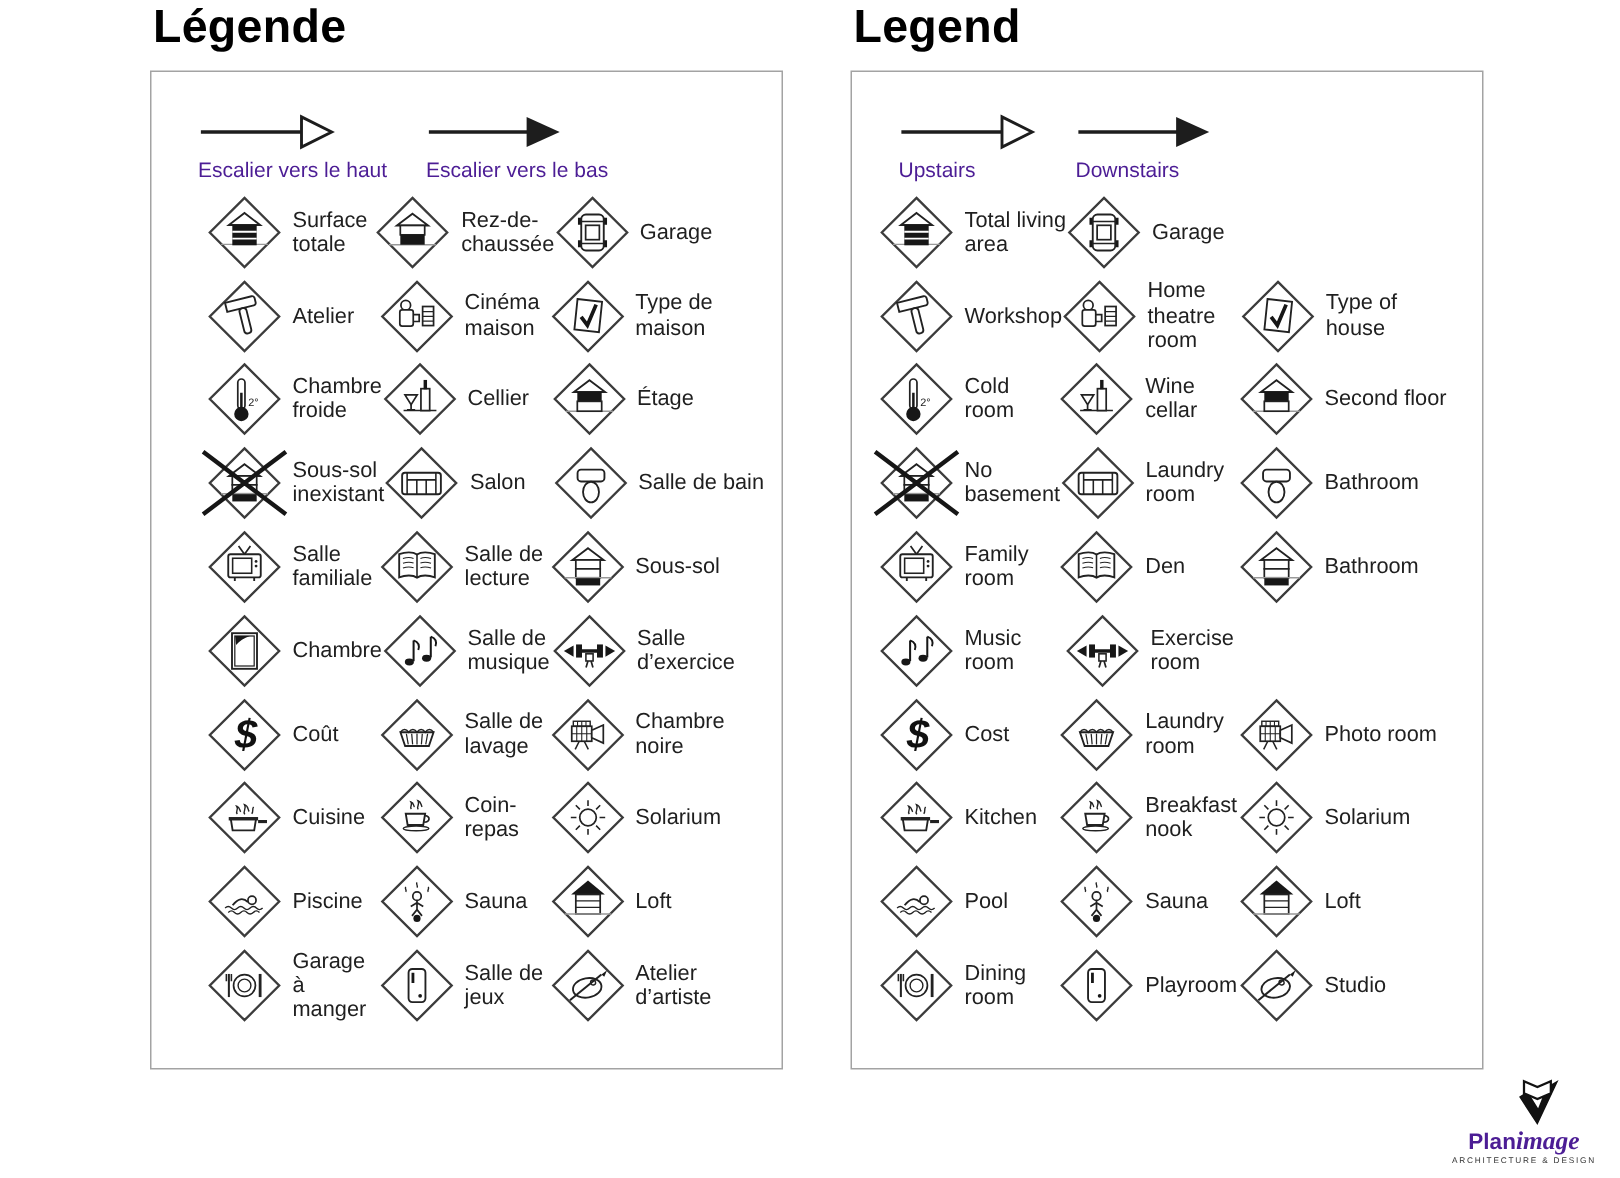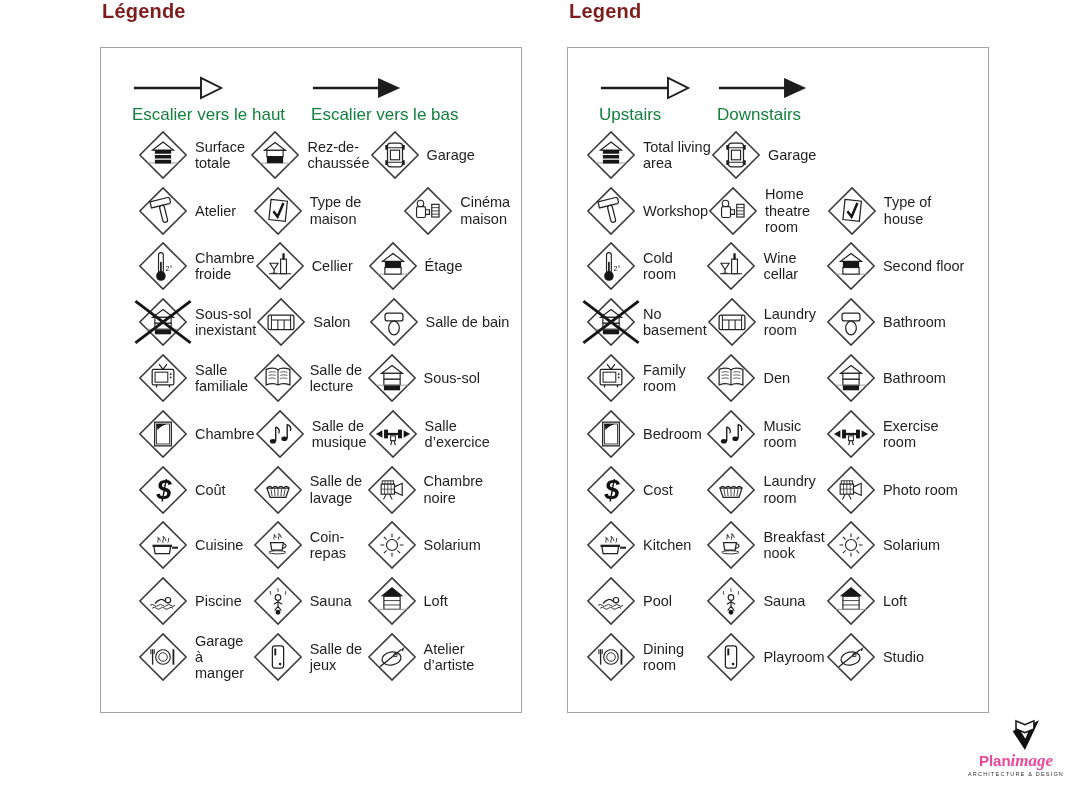--- a/index.html
+++ b/index.html
@@ -1,38 +1,38 @@
 <!DOCTYPE html>
 <html><head>
 <meta charset="utf-8">
 <style>
   html,body{margin:0;padding:0}
   body{width:1080px;height:785px;position:relative;background:#fff;overflow:hidden;
        font-family:"Liberation Sans",sans-serif;color:#262626}
   .panel-wrap{position:absolute;top:0;width:422px;height:730px}
   .panel-fr{left:100px}
   .panel-en{left:567px}
-  .panel-title{position:absolute;top:0;left:2px;font-size:20px;font-weight:700;color:#7f1d1d;letter-spacing:.2px}
+  .panel-title{position:absolute;top:0;left:2px;font-size:31px;font-weight:700;color:#000000;letter-spacing:.2px}
   .panel-box{position:absolute;top:47px;left:0;width:422px;height:666px;border:1px solid #a3a3a3;background:#fff;box-sizing:border-box}
   .stairs{position:absolute;top:27px;left:31px;display:flex}
   .stair{margin-right:26px;min-width:92px}
   .arrow-svg{width:92px;height:26px;display:block;overflow:visible}
-  .stair-label{font-size:17px;margin-top:4px;white-space:nowrap;color:#15803d}
+  .stair-label{font-size:14px;margin-top:4px;white-space:nowrap;color:#4c1d95}
   .grid{position:absolute;top:79px;left:37px;right:4px}
   .panel-en .grid{left:18px}
   .row{display:flex;height:55.8px;align-items:center}
   .cell{display:flex;align-items:center;box-sizing:border-box}
   .col1{width:125px}.col2{width:124px}.col3{width:164px}
   .icon-svg{width:50px;height:50px;flex:none;overflow:visible}
   .cell-label{margin-left:7px;font-size:14.5px;line-height:1.12;color:#1f1f1f}
   .col1 .cell-label,.col2 .cell-label{max-width:72px}
   .col3 .cell-label{max-width:84px}
   .logo{position:absolute;right:14px;bottom:8px;width:100px;text-align:center}
   .logo-mark{display:block;margin:0 0 1px 38px;width:40px;height:32px}
-  .logo-name{font-size:15px;font-weight:700;color:#ec4899;line-height:1;white-space:nowrap}
+  .logo-name{font-size:15px;font-weight:700;color:#4c1d95;line-height:1;white-space:nowrap}
   .logo-name .it{font-style:italic;font-family:"Liberation Serif",serif;font-size:17px;font-weight:700}
   .logo-tag{font-size:5.5px;letter-spacing:1.2px;color:#333;margin-top:2px;white-space:nowrap}
   .defs-svg{position:absolute;width:0;height:0;overflow:hidden}
 </style>
 </head>
 <body>
 
 <svg class="defs-svg" xmlns="http://www.w3.org/2000/svg">
   <defs>
     <path id="diamond-base" d="M24 1.8 L46.2 24 L24 46.2 L1.8 24 Z" fill="#fff" stroke="#3c3c3c" stroke-width="1.5"></path>
@@ -300,31 +300,31 @@
               <div class="cell-label">Garage</div>
             </div>
           </div>
           <div class="row">
             <div class="cell col1">
               <svg class="icon-svg" viewBox="0 0 48 48">
                 <use href="#sym-hammer"></use>
               </svg>
               <div class="cell-label">Atelier</div>
             </div>
+            <div class="cell col2">
+              <svg class="icon-svg" viewBox="0 0 48 48">
+                <use href="#sym-projector"></use>
+              </svg>
+              <div class="cell-label">Cinéma maison</div>
+            </div>
             <div class="cell col3">
               <svg class="icon-svg" viewBox="0 0 48 48">
                 <use href="#sym-checked-sheet"></use>
               </svg>
               <div class="cell-label">Type de maison</div>
-            </div>
-            <div class="cell col2">
-              <svg class="icon-svg" viewBox="0 0 48 48">
-                <use href="#sym-projector"></use>
-              </svg>
-              <div class="cell-label">Cinéma maison</div>
             </div>
           </div>
           <div class="row">
             <div class="cell col1">
               <svg class="icon-svg" viewBox="0 0 48 48">
                 <use href="#sym-thermometer"></use>
               </svg>
               <div class="cell-label">Chambre froide</div>
             </div>
             <div class="cell col2">
@@ -589,26 +589,20 @@
               <div class="cell-label">Den</div>
             </div>
             <div class="cell col3">
               <svg class="icon-svg" viewBox="0 0 48 48">
                 <use href="#sym-house-basement"></use>
               </svg>
               <div class="cell-label">Bathroom</div>
             </div>
           </div>
           <div class="row">
-            <div class="cell col1">
-              <svg class="icon-svg" viewBox="0 0 48 48">
-                <use href="#sym-bed"></use>
-              </svg>
-              <div class="cell-label">Bedroom</div>
-            </div>
             <div class="cell col2">
               <svg class="icon-svg" viewBox="0 0 48 48">
                 <use href="#sym-music-notes"></use>
               </svg>
               <div class="cell-label">Music room</div>
             </div>
             <div class="cell col3">
               <svg class="icon-svg" viewBox="0 0 48 48">
                 <use href="#sym-barbell"></use>
               </svg>

